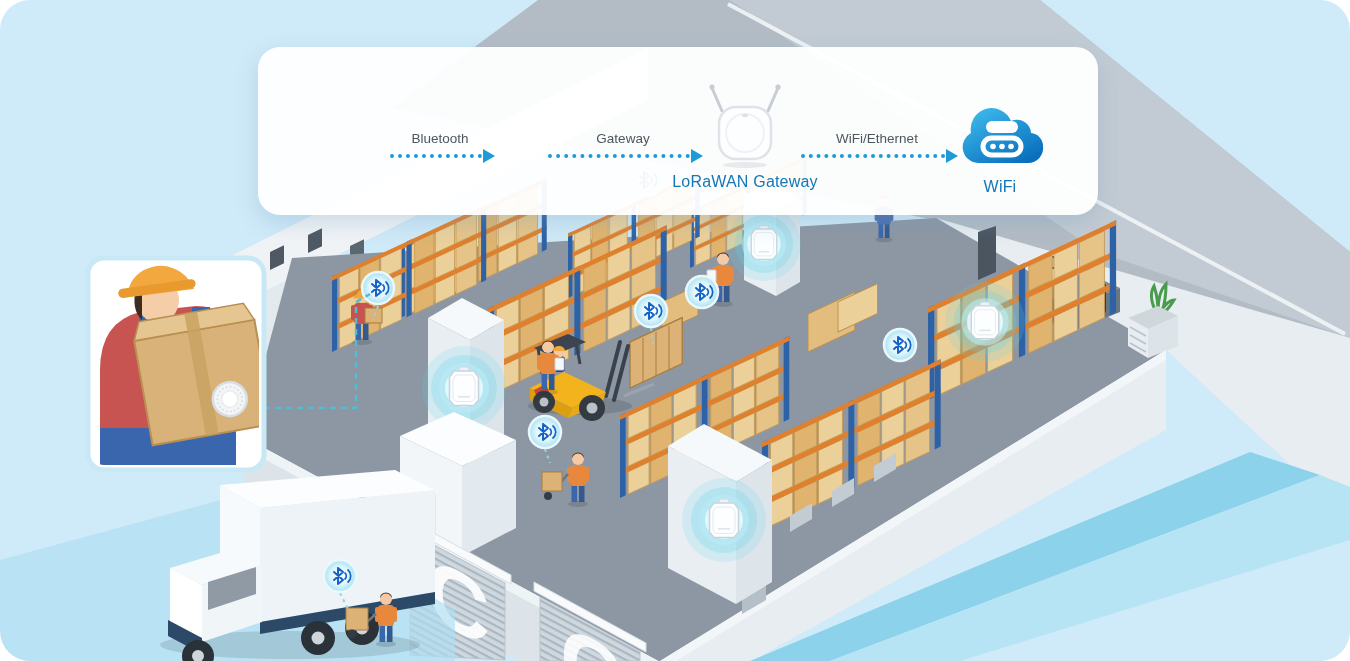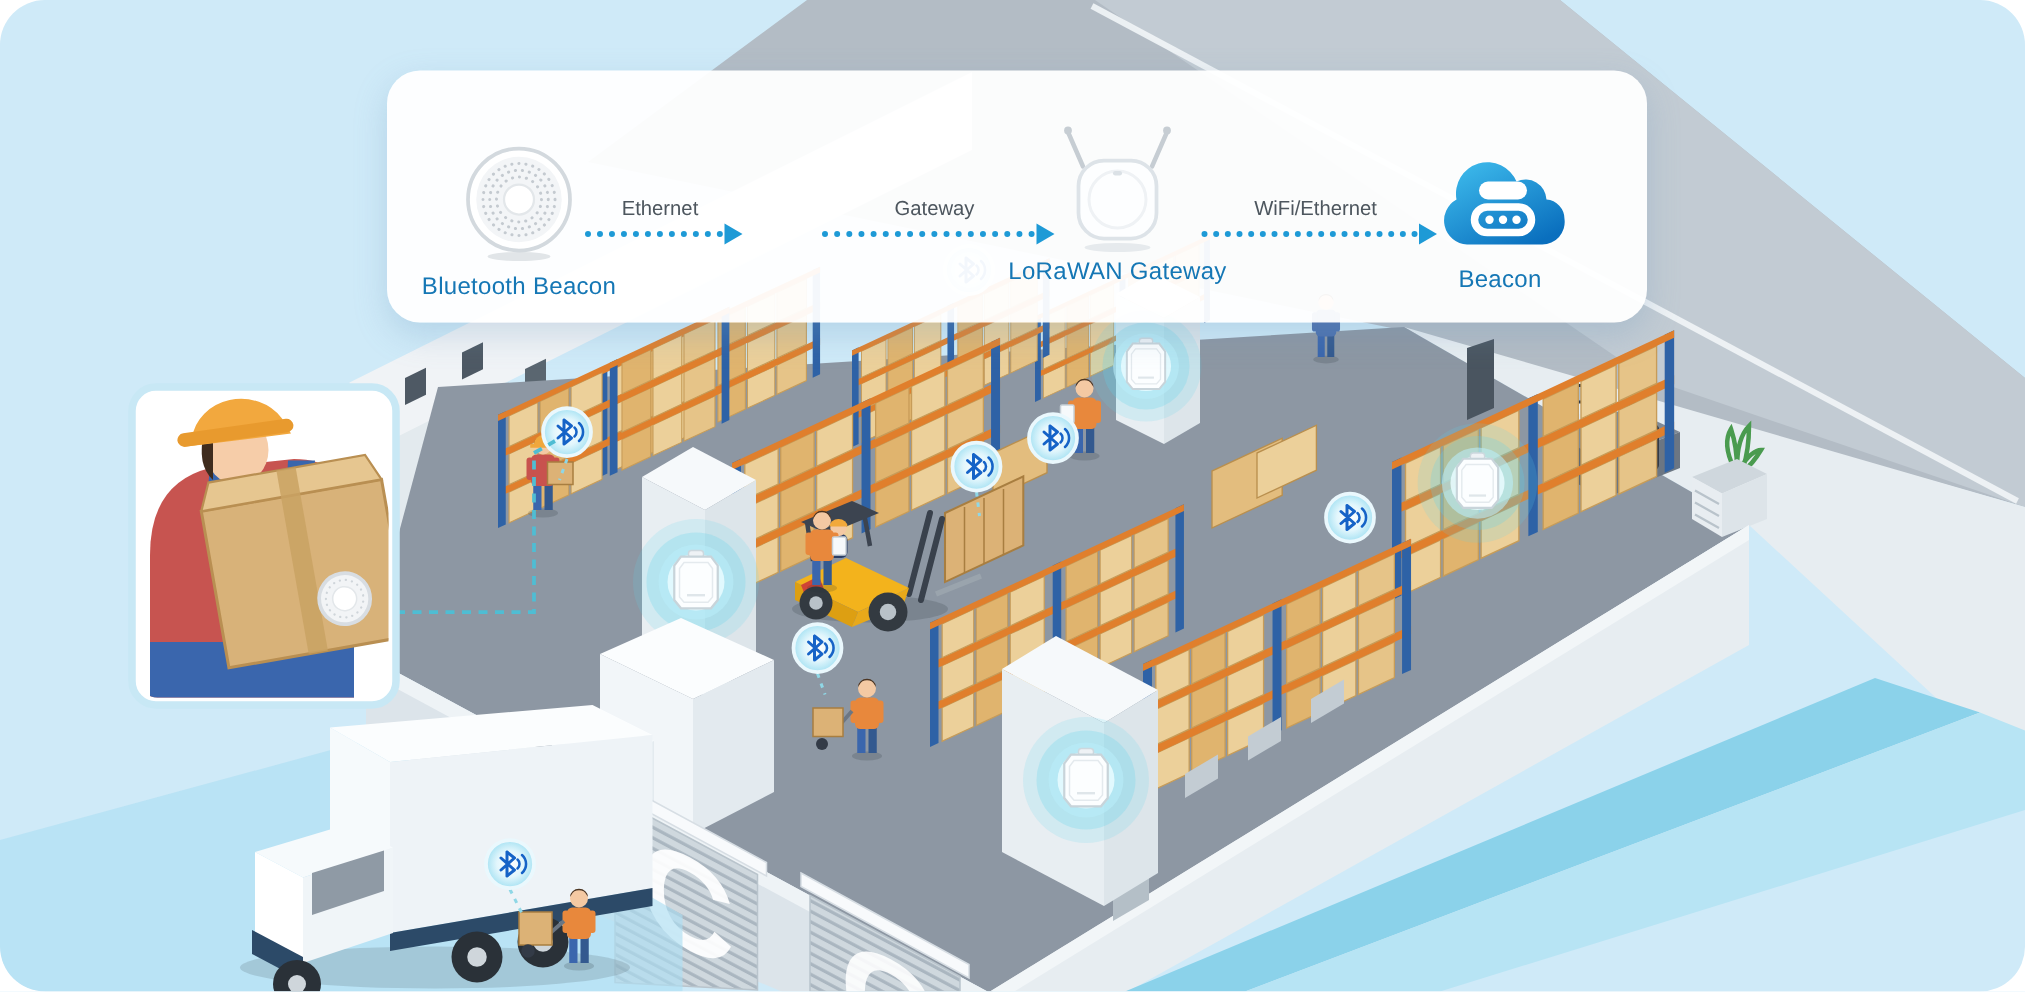--- a/index.html
+++ b/index.html
@@ -345,35 +345,23 @@
           <circle cx="226" cy="404" r="12.5" fill="none" stroke="#cfd5da" stroke-width="1.5" stroke-dasharray="0.1,4" stroke-linecap="round"></circle>
           <circle cx="226" cy="404" r="8" fill="#ffffff" stroke="#e3e7ea"></circle>
         </g>
       </g>
     </g>
   </g>
 </svg>
 
 <div class="flow-card">
 
-  <div class="step" style="left:8px;top:50px">
-    <svg width="76" height="78" viewBox="0 0 76 78">
-      <ellipse cx="38" cy="74" rx="21" ry="3" fill="#e1e5e8"></ellipse>
-      <circle cx="38" cy="36" r="34" fill="#ffffff" stroke="#d3d9de" stroke-width="2.5"></circle>
-      <circle cx="38" cy="36" r="28.5" fill="#f3f5f7"></circle>
-      <circle cx="38" cy="36" r="24" fill="none" stroke="#c4cad0" stroke-width="2" stroke-dasharray="0.1,4.6" stroke-linecap="round"></circle>
-      <circle cx="38" cy="36" r="19.5" fill="none" stroke="#c4cad0" stroke-width="2" stroke-dasharray="0.1,4.6" stroke-linecap="round"></circle>
-      <circle cx="38" cy="36" r="15" fill="none" stroke="#c4cad0" stroke-width="2" stroke-dasharray="0.1,4.6" stroke-linecap="round"></circle>
-      <circle cx="38" cy="36" r="10" fill="#ffffff" stroke="#e3e7ea" stroke-width="1.5"></circle>
-    </svg>
-    <div class="step-label" style="margin-top:8px">Bluetooth Beacon</div>
-  </div>
 
   <div class="flow-link" style="left:132px;width:100px">
-    <div class="link-label">Ethernet</div>
+    <div class="link-label">Bluetooth</div>
     <div class="dotline">
             <span class="arrow-head"></span>
           </div>
   </div>
 
 
   <div class="flow-link" style="left:290px;width:150px">
     <div class="link-label">Gateway</div>
     <div class="dotline">
             <span class="arrow-head"></span>
@@ -409,18 +397,18 @@
                 <stop offset="1" stop-color="#0a6fbe"></stop>
         </linearGradient>
       </defs>
       <path d="M26,64 a16,16 0 0 1 -7,-30 a21,21 0 0 1 40,-12 a14,14 0 0 1 20,12 a13,13 0 0 1 12,13 a15,15 0 0 1 -15,17 z" fill="url(#cg)"></path>
       <rect x="34" y="22" width="32" height="12" rx="6" fill="#ffffff"></rect>
       <rect x="31" y="39" width="38" height="17" rx="8.5" fill="none" stroke="#ffffff" stroke-width="5"></rect>
       <circle cx="41" cy="47.5" r="2.8" fill="#ffffff"></circle>
             <circle cx="50" cy="47.5" r="2.8" fill="#ffffff"></circle>
             <circle cx="59" cy="47.5" r="2.8" fill="#ffffff"></circle>
     </svg>
-    <div class="step-label" style="margin-top:9px">Beacon</div>
+    <div class="step-label" style="margin-top:9px">WiFi</div>
   </div>
 
 </div>
 </div>
 </div>
 
 </body></html>

